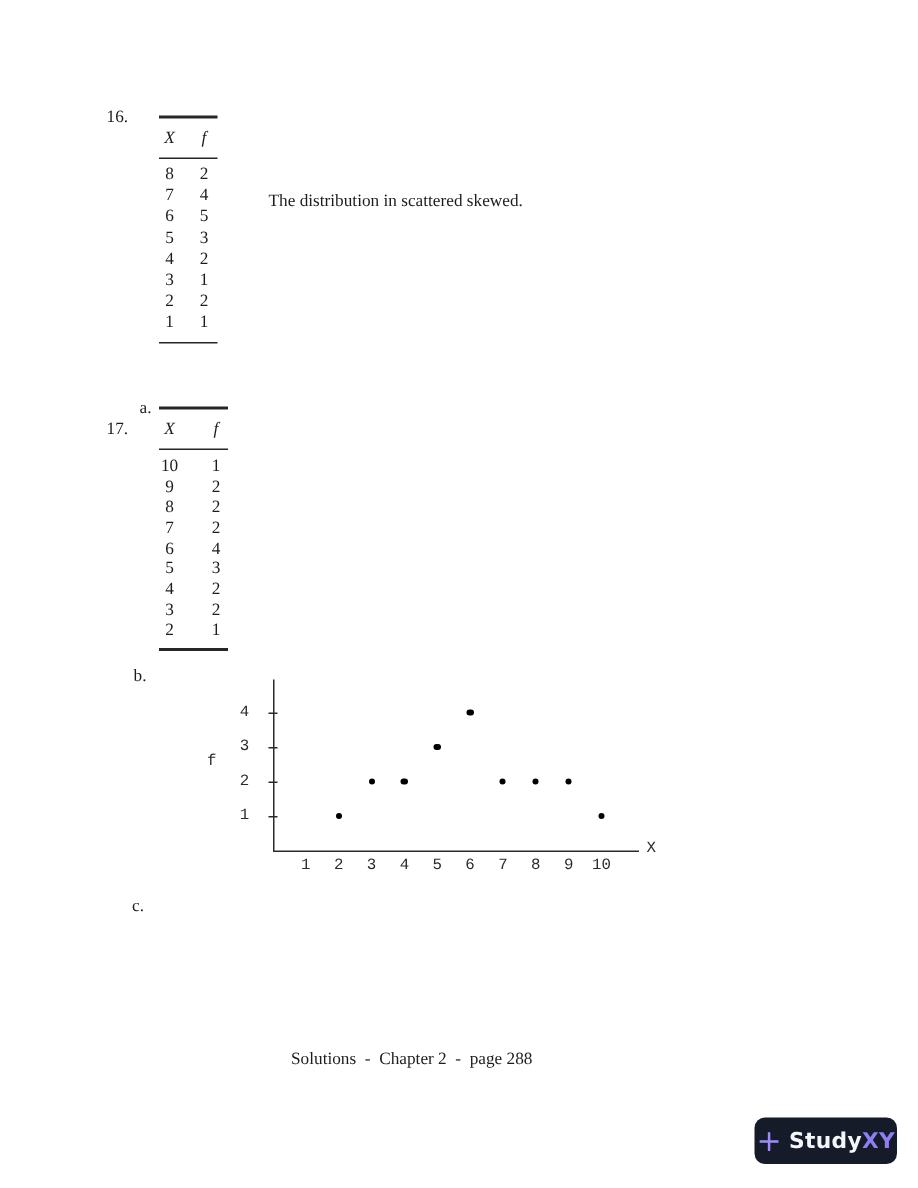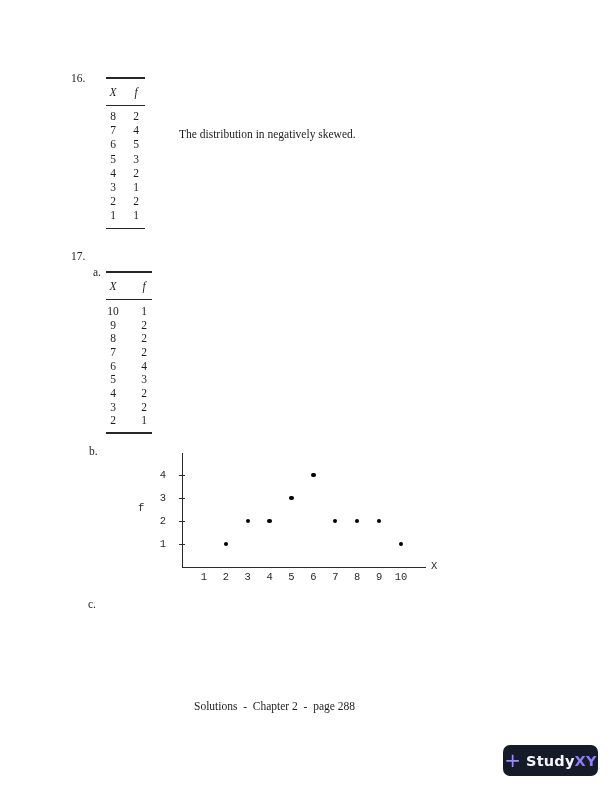--- a/index.html
+++ b/index.html
@@ -100,23 +100,23 @@
           <span class="cf">2</span>
         </div>
         <div class="trow">
           <span class="cx">1</span>
           <span class="cf">1</span>
         </div>
       </div>
     <div class="rule"></div>
   </div>
 
-  <span class="abs body-text note" style="left:179px;top:127px;">The distribution in negatively skewed.</span>
-
-  <span class="abs body-text" style="left:71px;top:249px;">17.</span>
+  <span class="abs body-text note" style="left:179px;top:127px;">The distribution in scattered skewed.</span>
+
+  <span class="abs body-text" style="left:71px;top:279px;">17.</span>
   <span class="abs body-text" style="left:93px;top:265px;">a.</span>
 
   <div class="freq-table t17">
     <div class="rule"></div>
     <div class="thead">
       <span class="cx">X</span>
       <span class="cf">f</span>
     </div>
     <div class="rule"></div>
     <div class="tbody">

